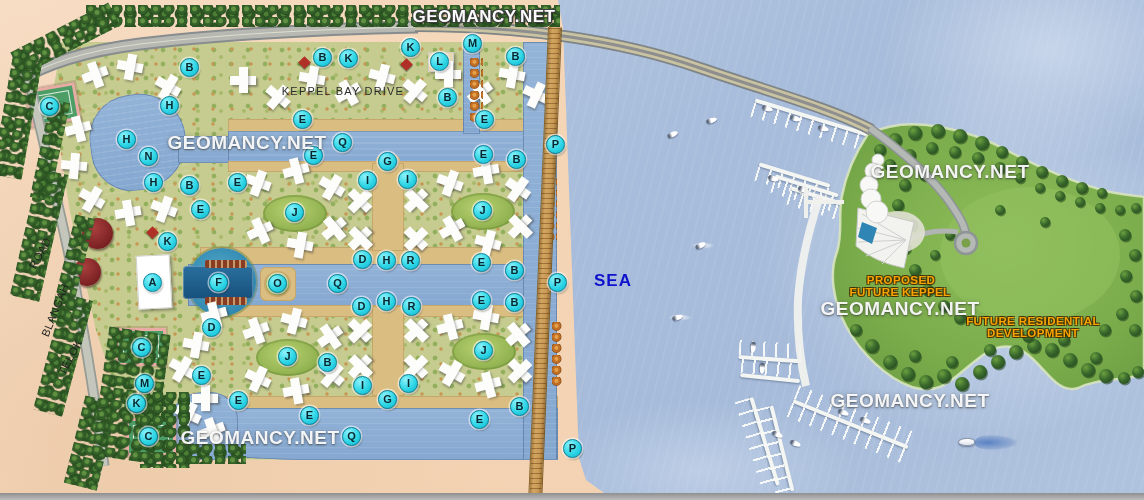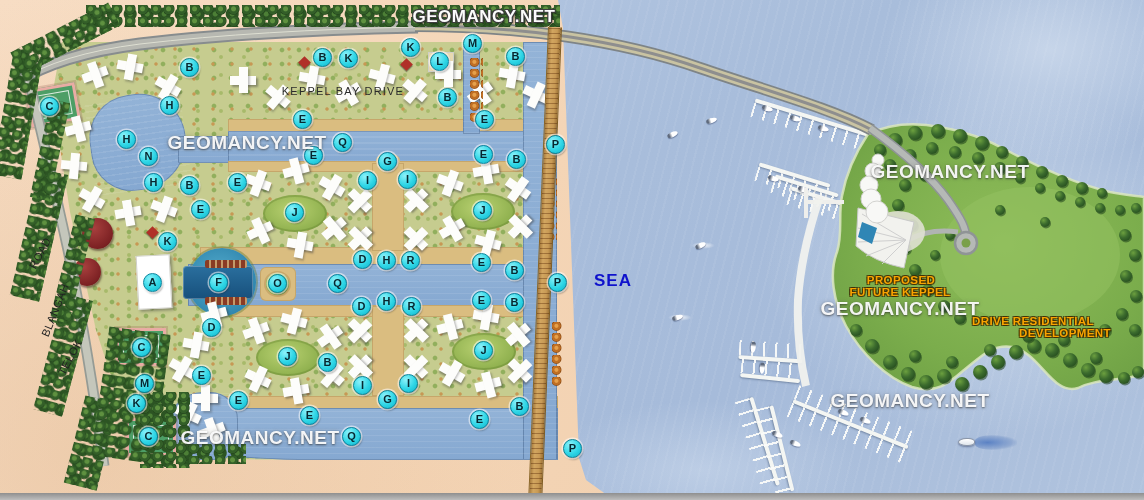--- a/index.html
+++ b/index.html
@@ -581,17 +581,17 @@
       <div class="wm soft" style="left: 910px; top: 401px; font-size: 19px;">GEOMANCY.NET</div>
     </div>
 
   <div class="road-label" style="left:343px;top:49px;margin-top:42px;">KEPPEL BAY DRIVE</div>
   <div class="telok-word" style="left:70px;top:357px;--r:-62deg;">TELOK</div>
   <div class="telok-word" style="left:55px;top:310px;--r:-68deg;">BLANGAH</div>
   <div class="telok-word" style="left:40px;top:253px;--r:-62deg;">ROAD</div>
   <div class="sea-label" style="left:613px;top:281px;">SEA</div>
   <div class="orange-label" style="left:901px;top:280px;">PROPOSED</div>
   <div class="orange-label" style="left:900px;top:292px;">FUTURE KEPPEL</div>
-  <div class="orange-label" style="left:1033px;top:321px;">DRIVE RESIDENTIAL</div>
-  <div class="orange-label" style="left:1033px;top:333px;margin-left:32px;">DEVELOPMENT</div>
+  <div class="orange-label" style="left:1033px;top:321px;">FUTURE RESIDENTIAL</div>
+  <div class="orange-label" style="left:1033px;top:333px;">DEVELOPMENT</div>
 
   <div class="frame-bottom"></div>
 </div>
 
 </body></html>

